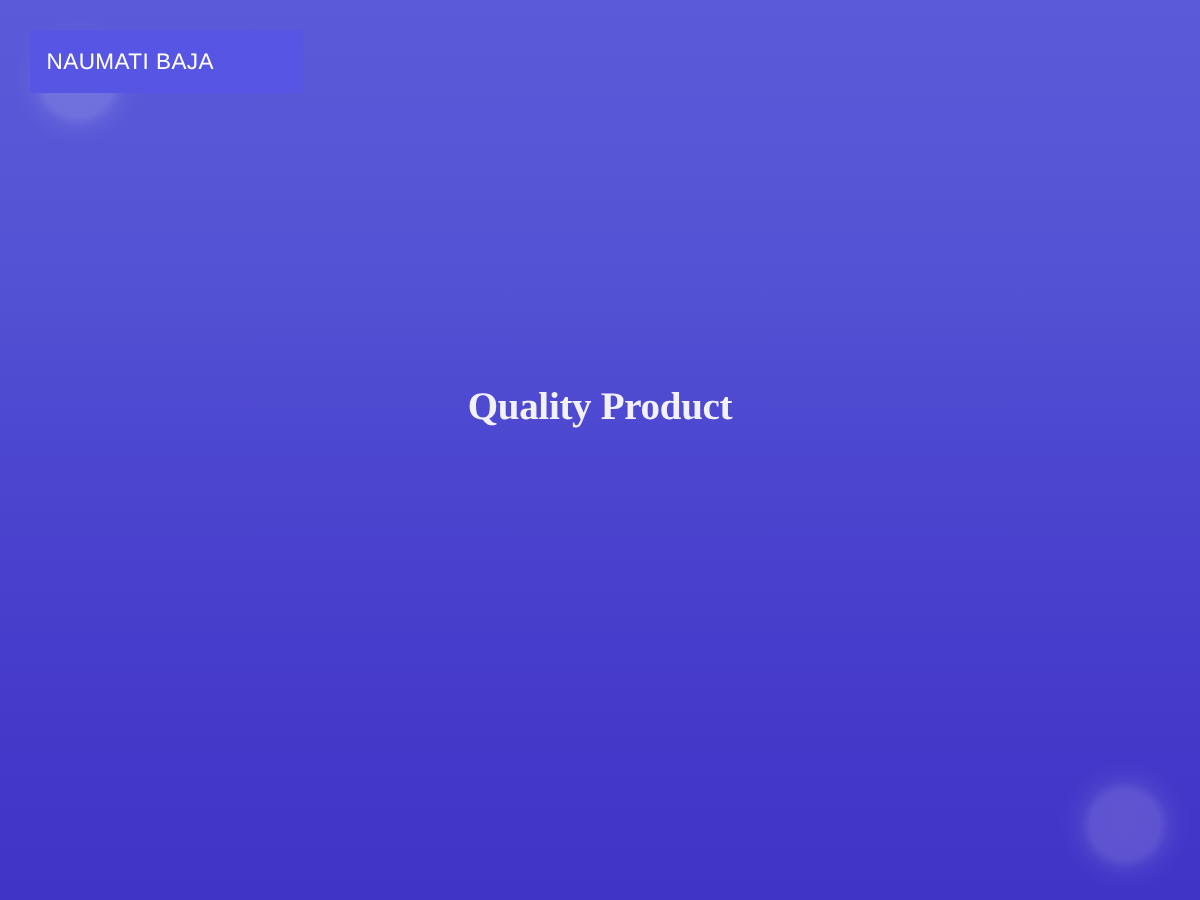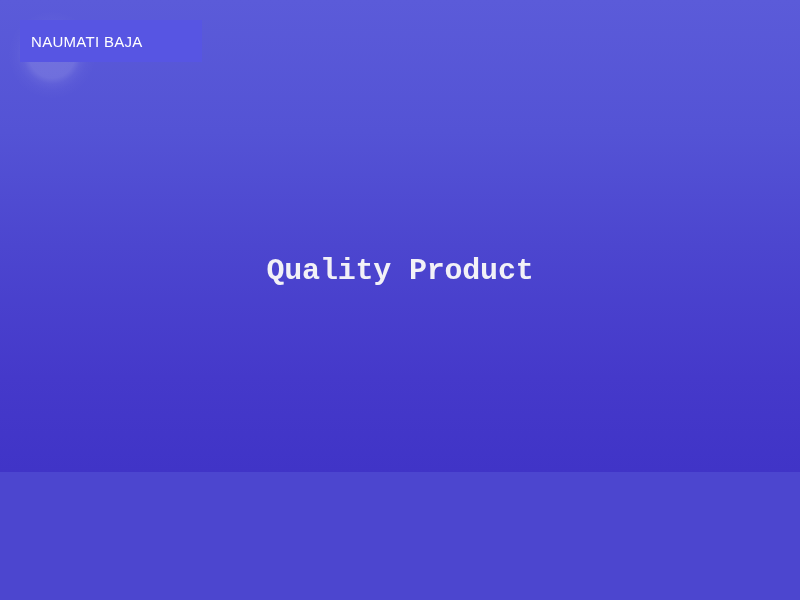--- a/index.html
+++ b/index.html
@@ -11,21 +11,21 @@
     overflow: hidden;
   }
   body {
     font-family: "Liberation Sans", sans-serif;
     background: #4c46cf;
   }
 
   .stage {
     position: relative;
     width: 800px;
-    height: 472px;
+    height: 600px;
     background: linear-gradient(to bottom, #5b5bd9 0%, #5453d5 28%, #4c46cf 52%, #4539ca 80%, #4034c7 100%);
     overflow: hidden;
   }
 
   
   .deco-circle {
     position: absolute;
     border-radius: 50%;
     background: radial-gradient(circle closest-side,
                 rgba(255,255,255,0.155) 0%,
@@ -95,23 +95,23 @@
   .headline-wrap {
     position: absolute;
     left: 0;
     top: 252px;
     width: 800px;
     text-align: center;
   }
   .headline {
     display: inline-block;
     color: #f2f1f7;
-    font-size: 30px;
+    font-size: 26px;
     font-weight: bold;
-    font-family: Liberation Mono, monospace;
+    font-family: Liberation Serif, serif;
     letter-spacing: -0.2px;
     line-height: 38px;
     white-space: nowrap;
   }
 </style>
 </head>
 <body>
 
 <div class="stage">
 

